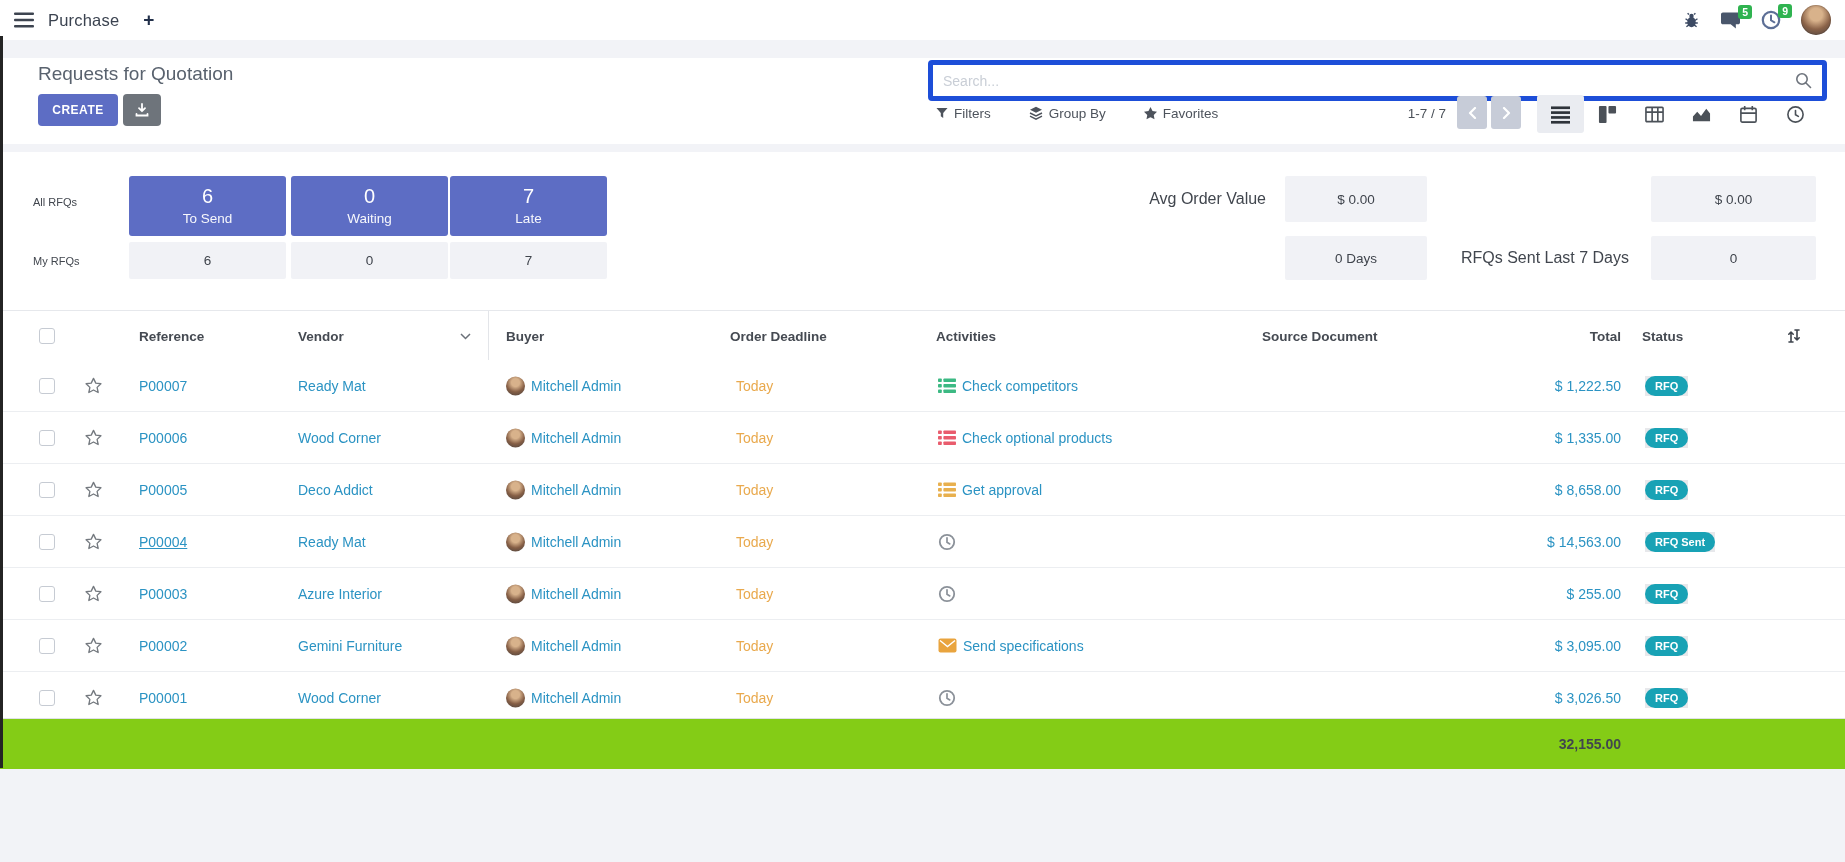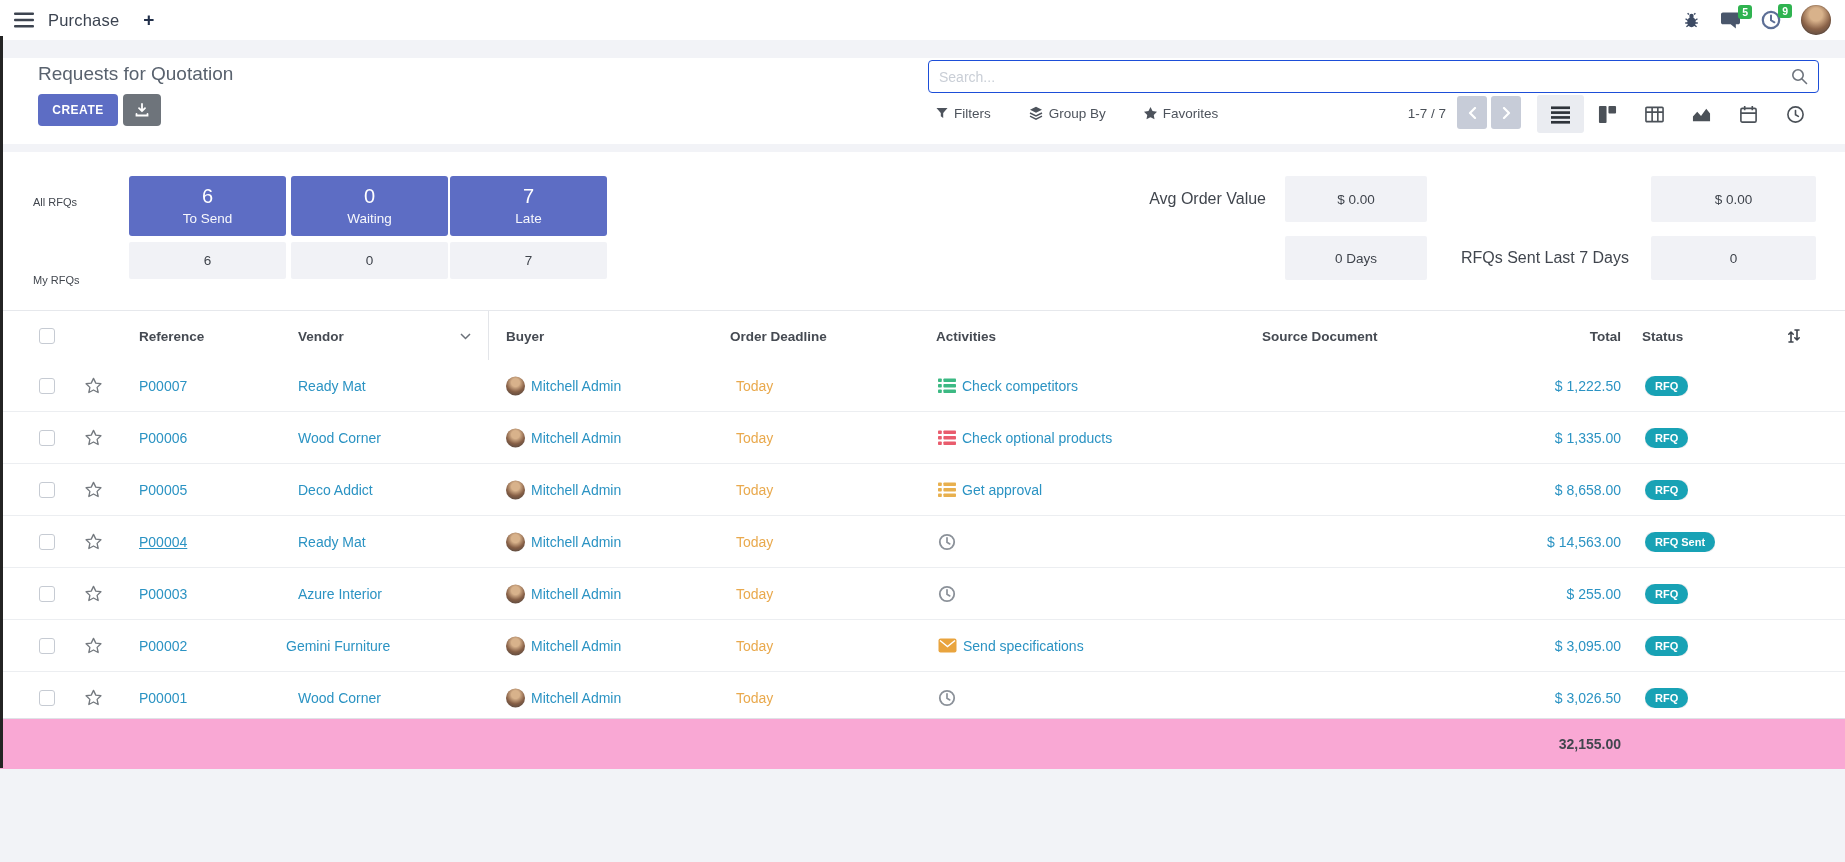--- a/index.html
+++ b/index.html
@@ -19,21 +19,21 @@
   
   .strip1{position:absolute;left:0;top:40px;width:100%;height:18px;background:#f2f3f7;}
   .strip2{position:absolute;left:0;top:144px;width:100%;height:8px;background:#f2f3f7;}
   .edge-line{position:absolute;left:0;top:36px;width:3px;height:732px;background:#242424;z-index:40;}
 
   
   .control-panel{position:absolute;left:0;top:58px;width:100%;height:86px;background:#fff;}
   .page-title{position:absolute;left:38px;top:5px;font-size:19px;color:#59626e;font-weight:500;}
   .btn-create{position:absolute;left:38px;top:36px;width:80px;height:32px;background:#5d6dc4;color:#fff;border:none;border-radius:4px;font-size:12px;font-weight:700;letter-spacing:.5px;cursor:pointer;font-family:inherit;}
   .btn-export{position:absolute;left:123px;top:36px;width:38px;height:32px;background:#6e747b;border:none;border-radius:4px;display:flex;align-items:center;justify-content:center;cursor:pointer;}
-  .search-box{position:absolute;left:928px;top:2px;width:889px;height:31px;border:1px solid #1d4ed8;border-radius:4px;background:#fff;display:flex;align-items:center;}
+  .search-box{position:absolute;left:928px;top:2px;width:889px;height:31px;border:5px solid #1d4ed8;border-radius:4px;background:#fff;display:flex;align-items:center;}
   .search-box input{flex:1;border:none;outline:none;font-size:14px;color:#41464e;padding:0 10px;font-family:inherit;background:transparent;}
   .search-box input::placeholder{color:#c9ced6;}
   .search-icon-wrap{padding-right:10px;display:flex;align-items:center;}
   .filter-row{position:absolute;left:936px;top:38px;height:34px;display:flex;align-items:center;gap:38px;}
   .cp-btn{display:flex;align-items:center;gap:6px;font-size:13.5px;color:#4d535c;cursor:pointer;}
   .pager-text{position:absolute;right:399px;top:38px;height:34px;display:flex;align-items:center;font-size:13.5px;color:#4a5058;}
   .pager-btn{position:absolute;top:38px;width:30px;height:33px;background:#c7ccd8;border:none;border-radius:3px;display:flex;align-items:center;justify-content:center;cursor:pointer;}
   .pager-prev{left:1457px;}
   .pager-next{left:1491px;}
   .view-switcher{position:absolute;left:1537px;top:37px;height:38px;display:flex;}
@@ -59,24 +59,24 @@
   .table-body{position:absolute;left:0;top:208px;width:100%;}
   .trow{position:relative;height:51px;border-bottom:1px solid #eceef1;background:#fff;}
   .cell{position:absolute;top:50%;transform:translateY(-50%);font-size:14px;color:#41464e;display:flex;align-items:center;}
   .link{color:#2b93c3;text-decoration:none;cursor:pointer;}
   .checkbox{position:absolute;left:39px;top:50%;transform:translateY(-50%);width:14px;height:14px;border:1px solid #c6cbd3;border-radius:3px;background:#fff;cursor:pointer;}
   .thead .checkbox{top:50%;}
   .star-wrap{position:absolute;left:84px;top:50%;transform:translateY(-50%);display:flex;cursor:pointer;}
   .avatar-sm{width:19px;height:19px;border-radius:50%;background:radial-gradient(circle at 50% 32%,#d8b28b 25%,#855e45 58%,#443f3e 100%);margin-right:6px;flex:none;}
   .deadline{color:#e9a94d;}
   .total-cell{position:absolute;right:224px;top:50%;transform:translateY(-50%);font-size:14px;color:#2b93c3;}
-  .badge-wrap{position:absolute;left:1645px;top:50%;transform:translateY(-50%);background:#e7e8eb;border-radius:8px;display:inline-block;}
+  .badge-wrap{position:absolute;left:1645px;top:50%;transform:translateY(-50%);background:#e7e8eb;border-radius:0;display:inline-block;}
   .badge{display:block;background:#18a2b5;color:#fff;font-size:11px;font-weight:700;padding:4px 10px;border-radius:11px;white-space:nowrap;}
   .act-icon{display:inline-flex;margin-right:6px;}
-  .tfoot{position:absolute;left:0;top:566px;width:100%;height:50px;border-top:1px solid #dfe2e7;background:#f9a8d4;}
+  .tfoot{position:absolute;left:0;top:566px;width:100%;height:50px;border-top:1px solid #dfe2e7;background:#84cc16;}
   .footer-total{position:absolute;right:224px;top:50%;transform:translateY(-50%);font-size:14px;font-weight:700;color:#41464e;}
   svg{display:block;}
 </style>
 </head>
 <body>
 
 <div class="screen">
 
   <div class="navbar">
     <div class="nav-left">
@@ -220,21 +220,21 @@
           </svg>
       </span>
     </div>
   </div>
 
   <div class="strip2"></div>
 
   <div class="content">
 
     <span class="dash-label" style="left:33px;top:44px;">All RFQs</span>
-    <span class="dash-label" style="left:33px;top:103px;margin-top:19px;">My RFQs</span>
+    <span class="dash-label" style="left:33px;top:103px;">My RFQs</span>
 
     <div class="tile" style="left:129px;width:157px;">
       <div class="t-count">6</div>
       <div class="t-label">To Send</div>
     </div>
     <div class="tile" style="left:291px;width:157px;">
       <div class="t-count">0</div>
       <div class="t-label">Waiting</div>
     </div>
     <div class="tile" style="left:450px;width:157px;">
@@ -442,21 +442,21 @@
   </div>
 
   <div class="trow">
     <span class="checkbox"></span>
     <span class="star-wrap">
       <svg width="19" height="19" viewBox="0 0 20 20" fill="none">
               <path d="M10 2l2.4 5 5.4.65-4 3.8 1.1 5.4L10 14.2l-4.9 2.65 1.1-5.4-4-3.8L7.6 7z" stroke="#74797f" stroke-width="1.4" stroke-linejoin="round"></path>
             </svg>
     </span>
     <a class="cell link" style="left:139px;">P00002</a>
-    <a class="cell link" style="left:286px;text-align:right;">Gemini Furniture</a>
+    <a class="cell link" style="left:298px;text-align:right;">Gemini Furniture</a>
     <span class="cell" style="left:506px;">
       <span class="avatar-sm"></span>
       <a class="link">Mitchell Admin</a>
     </span>
     <span class="cell deadline" style="left:736px;">Today</span>
     <span class="cell" style="left:938px;">
 
       <span class="act-icon" style="display: inline-flex; color: rgb(233, 164, 62);">
         <svg width="19" height="15" viewBox="0 0 19 15">
                 <rect x="0.5" y="0.5" width="18" height="14" rx="2" fill="currentColor"></rect>

